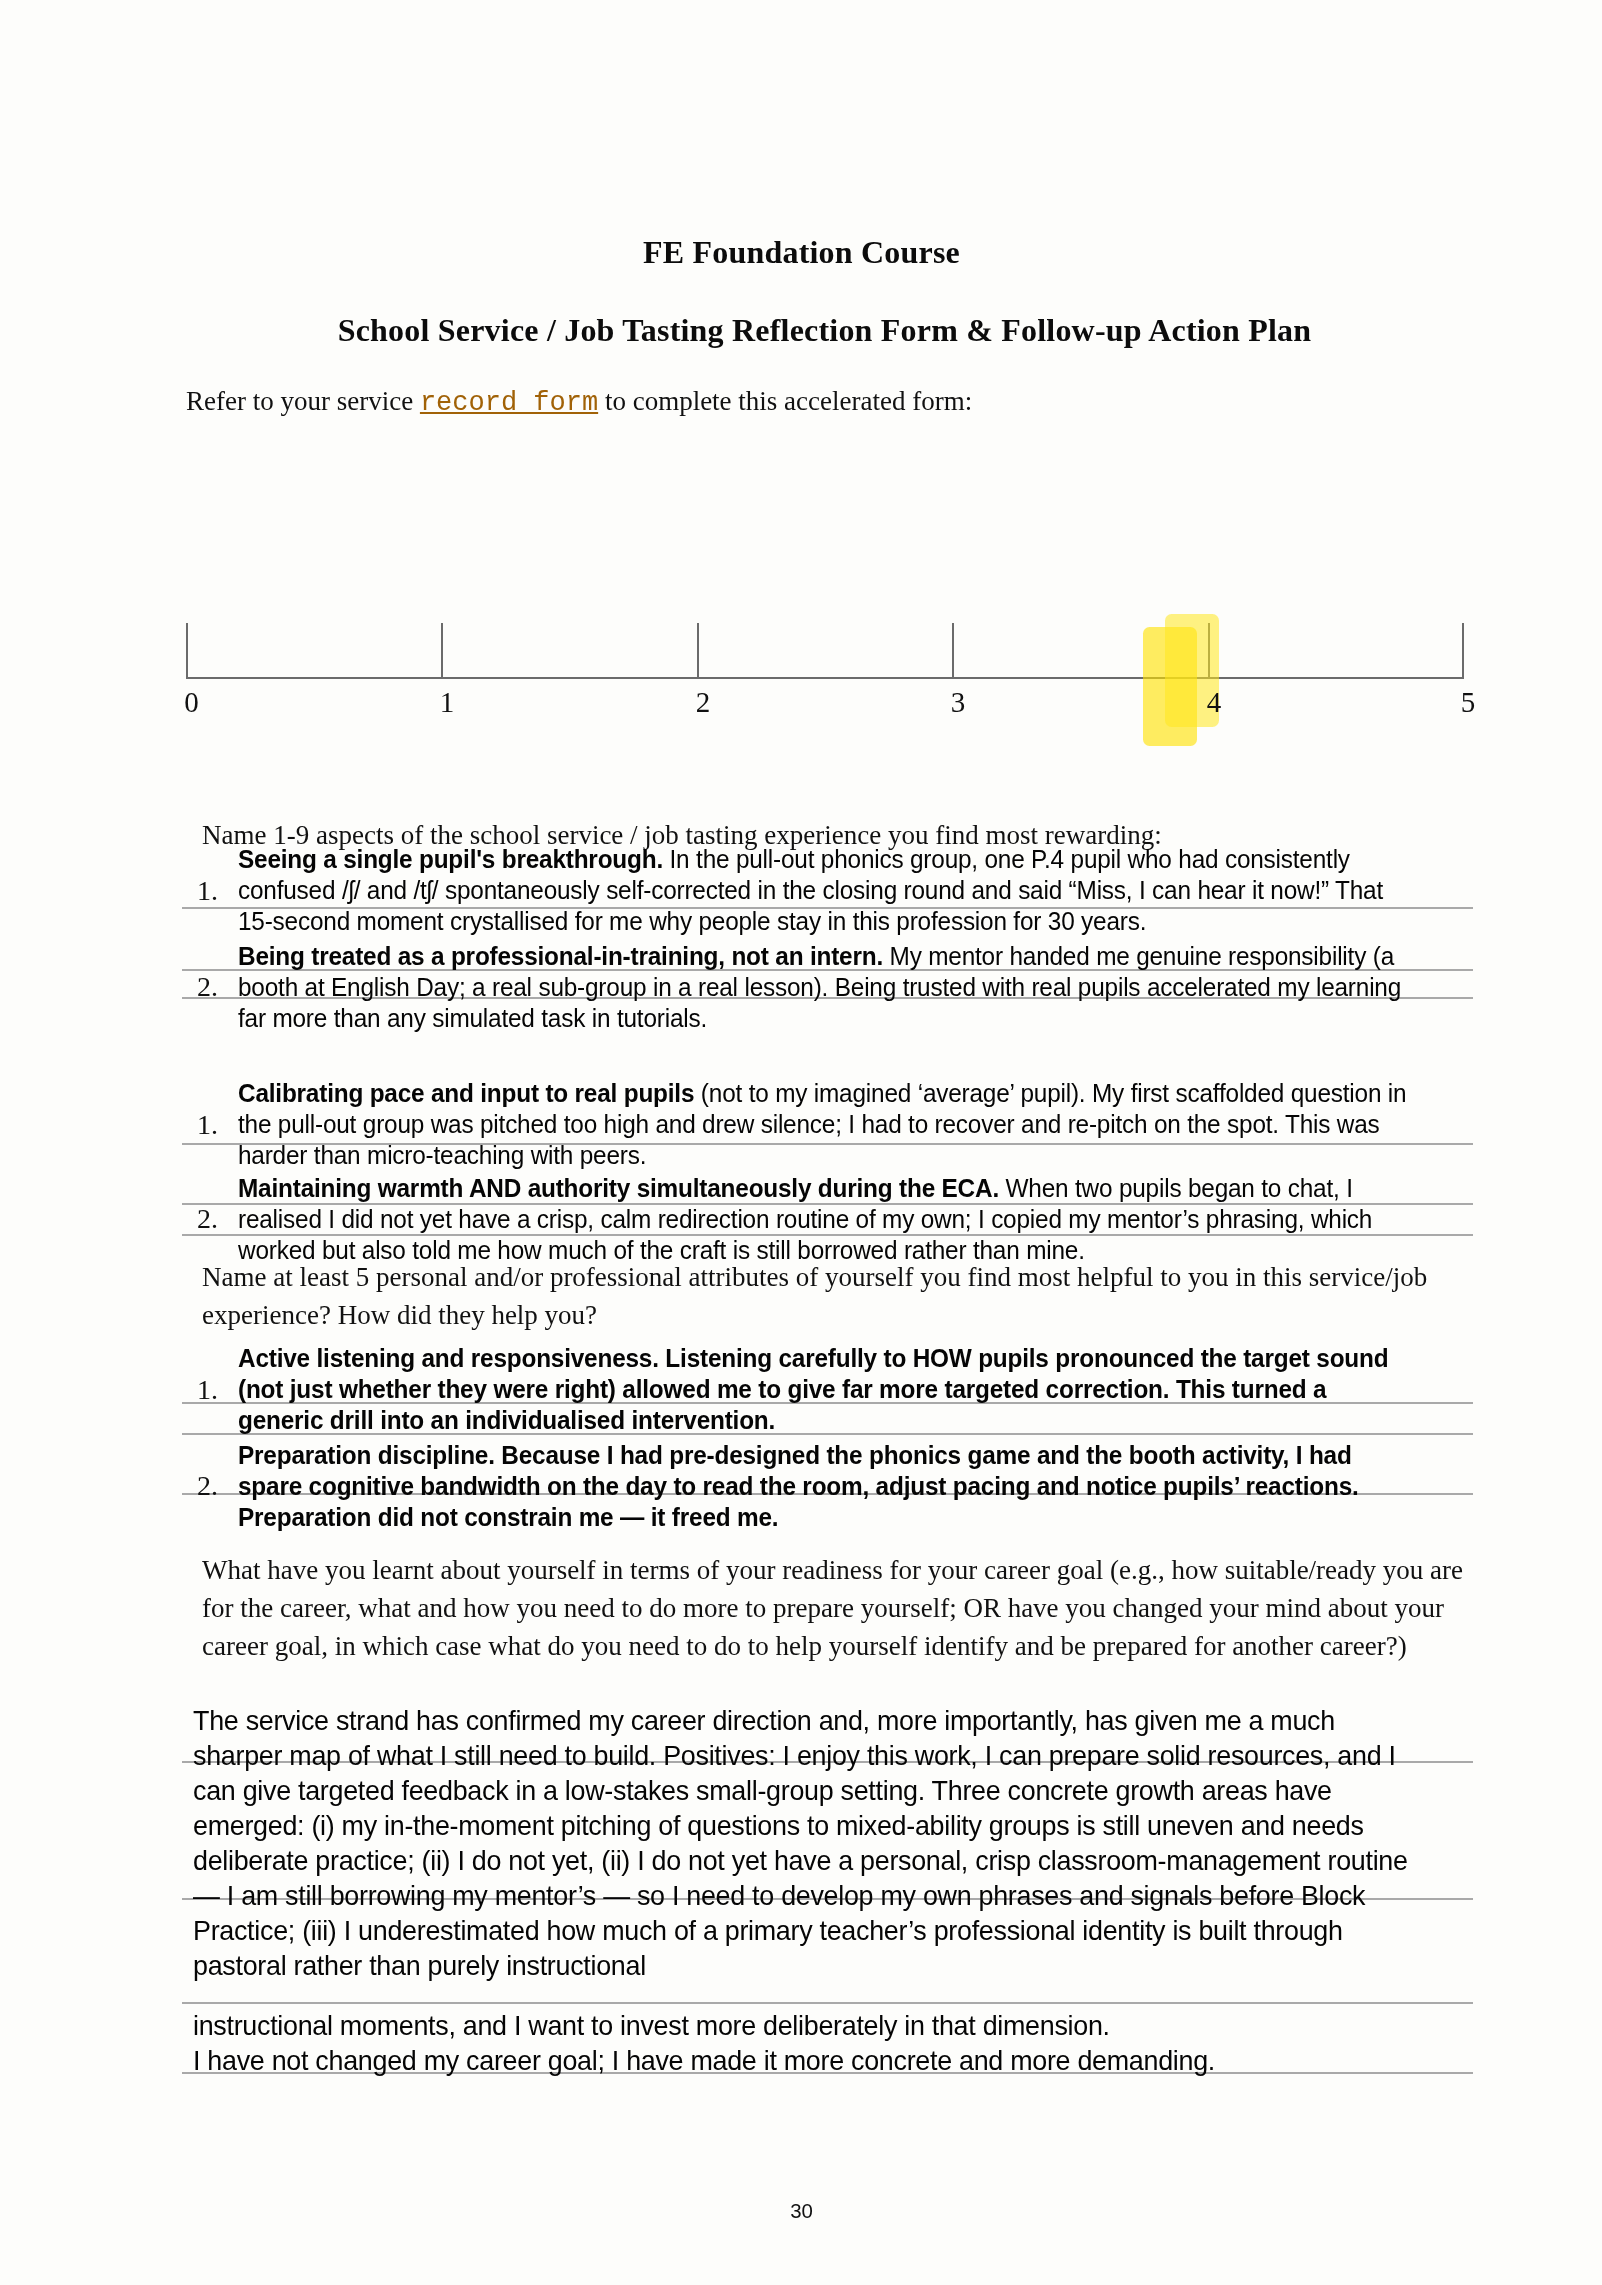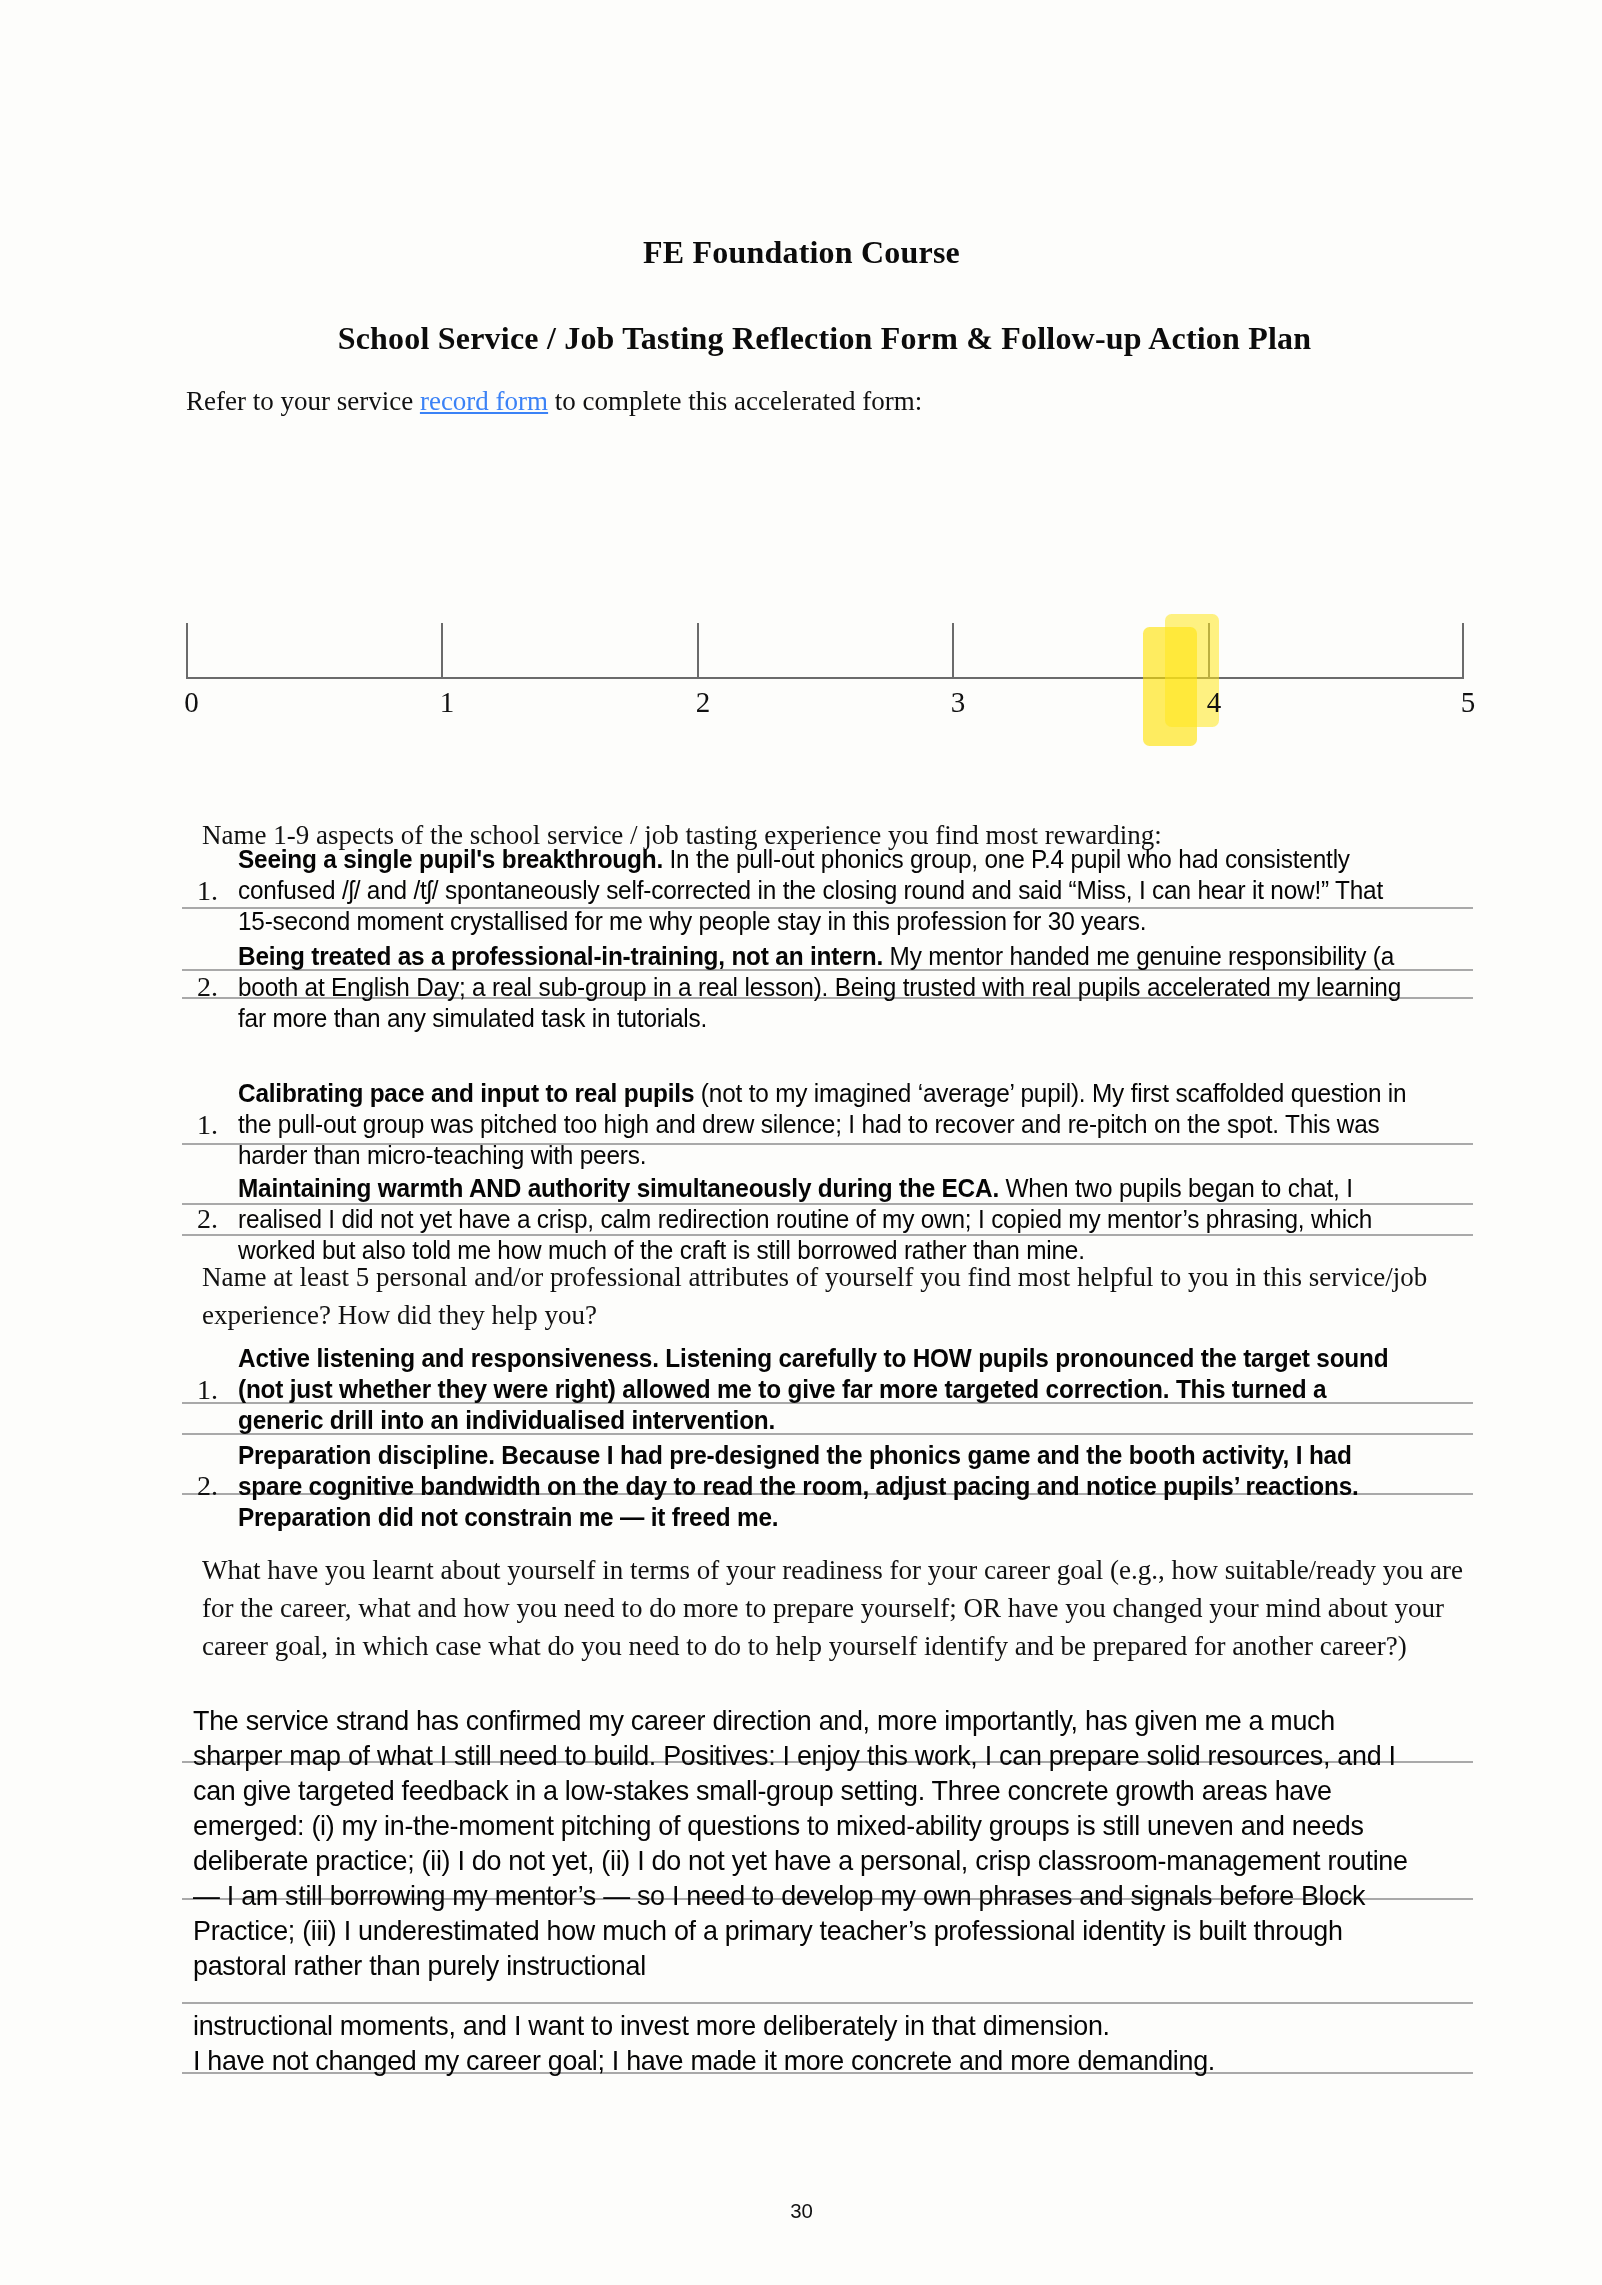--- a/index.html
+++ b/index.html
@@ -13,21 +13,21 @@
   }
   .page { position:absolute; inset:0; }
 
   
   .h-main {
     position:absolute; left:0; right:0; text-align:center;
     font-weight:bold; font-size:32px; letter-spacing:0.2px;
   }
   #title-course { top:193px;margin-top:41px; }
   #title-prog   { top:267px; }
-  #title-form   { top:320px;margin-left:46px; }
+  #title-form   { top:312px;margin-left:46px; }
 
   
   .prompt {
     position:absolute;
     font-family:"Liberation Serif", serif;
     font-size:27px;
     color:#111;
     line-height:38px;
   }
 
@@ -95,21 +95,21 @@
 </style>
 </head>
 <body>
 
 <div class="page">
 
   <div class="h-main" id="title-course">FE Foundation Course</div>
   <div class="h-main" id="title-form">School Service / Job Tasting Reflection Form &amp; Follow-up Action Plan</div>
 
   <div class="prompt" style="left:186px; top:382px; width:1280px;">
-    <span>Refer to your service </span><a href="#" style="color:#3b82f6; text-decoration:underline;">record form</a><span> to complete this accelerated form:</span>
+    <span>Refer to your service </span><a href="#" style="color:#a16207; text-decoration:underline;font-family:Liberation Mono, monospace;">record form</a><span> to complete this accelerated form:</span>
   </div>
 
 
   <div id="scale">
     <div class="baseline"></div>
     <div class="tick" style="left:0px"></div>
     <div class="tick" style="left:255px"></div>
     <div class="tick" style="left:511px"></div>
     <div class="tick" style="left:766px"></div>
     <div class="tick" style="left:1022px"></div>

